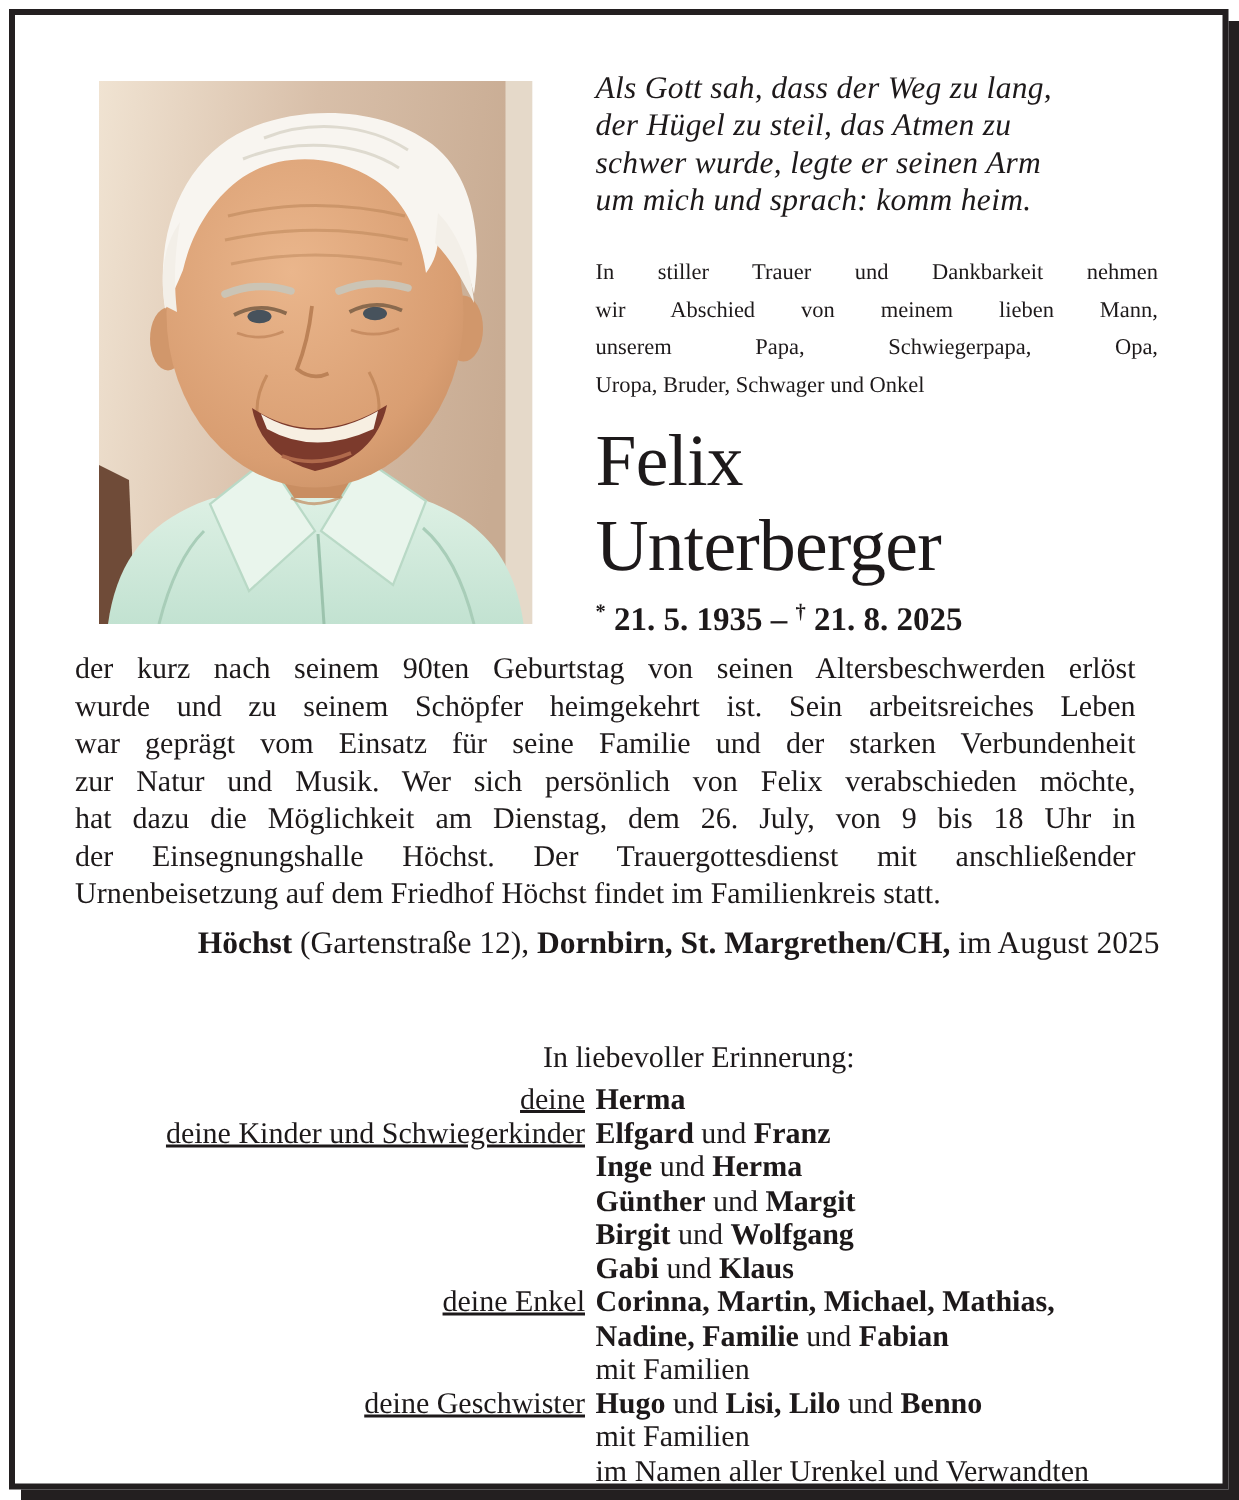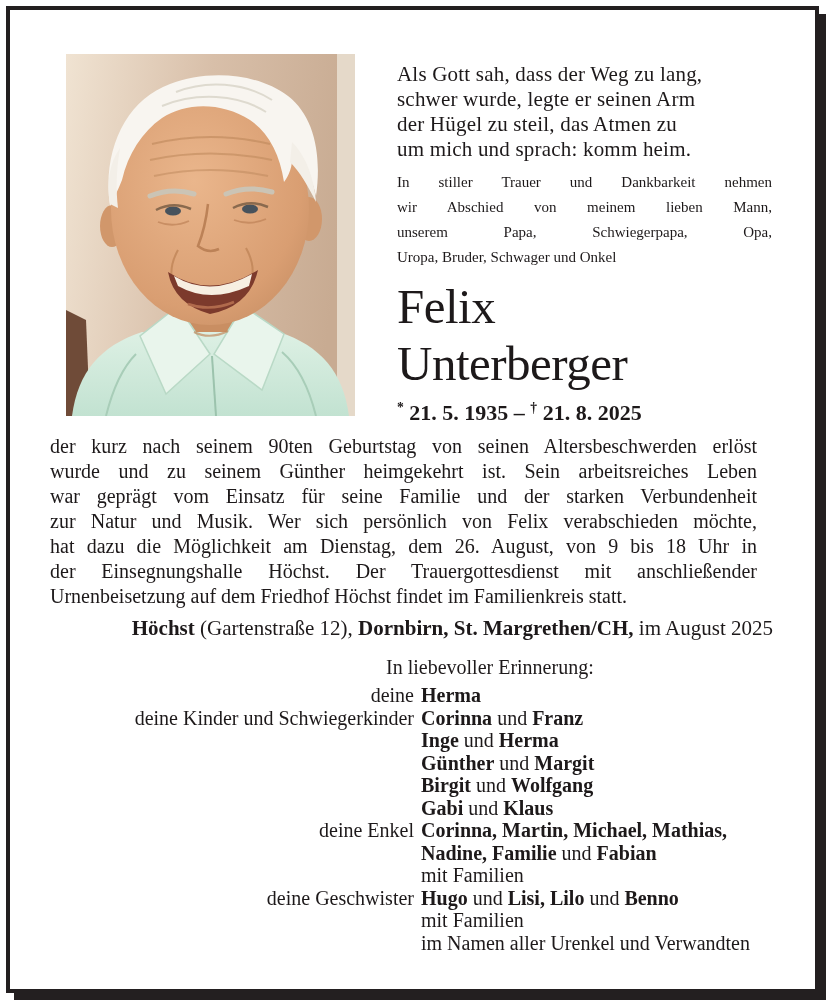--- a/index.html
+++ b/index.html
@@ -11,34 +11,34 @@
   }
   .sheet{
     position:absolute;left:6px;top:6px;width:805px;height:979px;
     background:#ffffff;border:4px solid #231f20;
     box-shadow:8px 8px 0 0 #231f20;
   }
   .abs{position:absolute;}
   .photo{left:56px;top:44px;width:289px;height:362px;overflow:hidden;}
   .photo svg{display:block;width:100%;height:100%;}
   .rcol{left:387px;width:375px;}
-  .quote{top:52px;font-size:21px;line-height:25px;letter-spacing:0.2px;}
+  .quote{top:36px;font-size:21px;line-height:25px;font-style:italic;letter-spacing:0.2px;}
   .intro{top:160px;font-size:15px;line-height:25px;}
   .tline{min-height:1em;}
   .just{text-align:justify;text-align-last:justify;}
   .name{top:268px;font-size:49px;line-height:57px;letter-spacing:-0.5px;}
   .dates{top:390px;font-size:22px;font-weight:bold;white-space:nowrap;}
   .sup{vertical-align:super;font-size:62%;}
   .bodytext{left:40px;top:424px;width:707px;font-size:20px;line-height:25px;}
   .locline{left:56px;top:606px;width:707px;font-size:21px;white-space:nowrap;text-align:right;}
   .b{font-weight:bold;}
-  .mem{left:0;top:646px;width:762px;font-size:20px;padding-left:24px;}
+  .mem{left:0;top:684px;width:762px;font-size:20px;}
   .memhead{margin-left:352px;line-height:23px;margin-bottom:5px;}
   .mrow{display:flex;line-height:22.5px;}
-  .mlabel{width:387px;box-sizing:border-box;text-align:right;padding-right:7px;flex:none;}
+  .mlabel{width:387px;box-sizing:border-box;text-align:right;padding-right:7px;flex:none;text-decoration:underline;}
   .mvalue{flex:1;white-space:nowrap;}
 </style>
 </head>
 <body>
 
 <div class="sheet">
 
   <div class="abs photo" role="img" aria-label="Porträt eines lächelnden älteren Mannes mit weißem Haar in mintgrünem Poloshirt">
     <svg viewBox="0 0 289 362" preserveAspectRatio="none">
       <defs>
@@ -91,61 +91,61 @@
       <path d="M44,152 C36,96 60,46 104,30 C140,16 190,18 222,42 C248,62 256,100 250,142 C244,118 236,102 226,90 C228,110 224,120 218,128 C214,100 202,78 184,66 C156,48 120,48 96,64 C76,78 62,100 56,126 C52,136 48,144 44,152 Z" fill="#f8f5f0"></path>
       <path d="M44,150 C40,128 44,108 54,94 C50,118 50,136 52,154 Z" fill="#f3efe8"></path>
       <path d="M226,88 C240,102 248,124 250,148 C242,132 234,118 224,108 Z" fill="#f3efe8"></path>
       <path d="M110,38 C140,26 178,28 206,46" stroke="#dedacf" stroke-width="2" fill="none"></path>
       <path d="M96,52 C130,38 172,40 200,58" stroke="#dedacf" stroke-width="2" fill="none"></path>
     </svg>
   </div>
 
   <div class="abs rcol quote">
       <div class="tline">Als Gott sah, dass der Weg zu lang,</div>
+      <div class="tline">der Hügel zu steil, das Atmen zu</div>
       <div class="tline">schwer wurde, legte er seinen Arm</div>
-      <div class="tline">der Hügel zu steil, das Atmen zu</div>
       <div class="tline">um mich und sprach: komm heim.</div>
     </div>
 
   <div class="abs rcol intro">
       <div class="tline just">In stiller Trauer und Dankbarkeit nehmen</div>
       <div class="tline just">wir Abschied von meinem lieben Mann,</div>
       <div class="tline just">unserem Papa, Schwiegerpapa, Opa,</div>
       <div class="tline">Uropa, Bruder, Schwager und Onkel</div>
     </div>
 
   <div class="abs rcol name">
     <div>Felix</div>
     <div>Unterberger</div>
   </div>
 
   <div class="abs rcol dates"><span class="sup">*</span><span class=""> 21. 5. 1935 – </span><span class="sup">†</span><span class=""> 21. 8. 2025</span></div>
 
   <div class="abs bodytext">
       <div class="tline just">der kurz nach seinem 90ten Geburtstag von seinen Altersbeschwerden erlöst</div>
-      <div class="tline just">wurde und zu seinem Günther heimgekehrt ist. Sein arbeitsreiches Leben</div>
+      <div class="tline just">wurde und zu seinem Schöpfer heimgekehrt ist. Sein arbeitsreiches Leben</div>
       <div class="tline just">war geprägt vom Einsatz für seine Familie und der starken Verbundenheit</div>
       <div class="tline just">zur Natur und Musik. Wer sich persönlich von Felix verabschieden möchte,</div>
-      <div class="tline just">hat dazu die Möglichkeit am Dienstag, dem 26. August, von 9 bis 18 Uhr in</div>
+      <div class="tline just">hat dazu die Möglichkeit am Dienstag, dem 26. July, von 9 bis 18 Uhr in</div>
       <div class="tline just">der Einsegnungshalle Höchst. Der Trauergottesdienst mit anschließender</div>
       <div class="tline">Urnenbeisetzung auf dem Friedhof Höchst findet im Familienkreis statt.</div>
     </div>
 
   <div class="abs locline"><span class="b ">Höchst </span><span class="">(Gartenstraße 12), </span><span class="b ">Dornbirn, St. Margrethen/CH, </span><span class="">im August 2025</span></div>
 
   <div class="abs mem">
     <div class="memhead">In liebevoller Erinnerung:</div>
     <div>
         <div class="mrow">
           <span class="mlabel">deine</span>
           <span class="mvalue"><span class="b ">Herma</span></span>
         </div>
         <div class="mrow">
           <span class="mlabel">deine Kinder und Schwiegerkinder</span>
-          <span class="mvalue"><span class="b ">Corinna</span><span class=""> und </span><span class="b ">Franz</span></span>
+          <span class="mvalue"><span class="b ">Elfgard</span><span class=""> und </span><span class="b ">Franz</span></span>
         </div>
         <div class="mrow">
           <span class="mlabel"></span>
           <span class="mvalue"><span class="b ">Inge</span><span class=""> und </span><span class="b ">Herma</span></span>
         </div>
         <div class="mrow">
           <span class="mlabel"></span>
           <span class="mvalue"><span class="b ">Günther</span><span class=""> und </span><span class="b ">Margit</span></span>
         </div>
         <div class="mrow">

